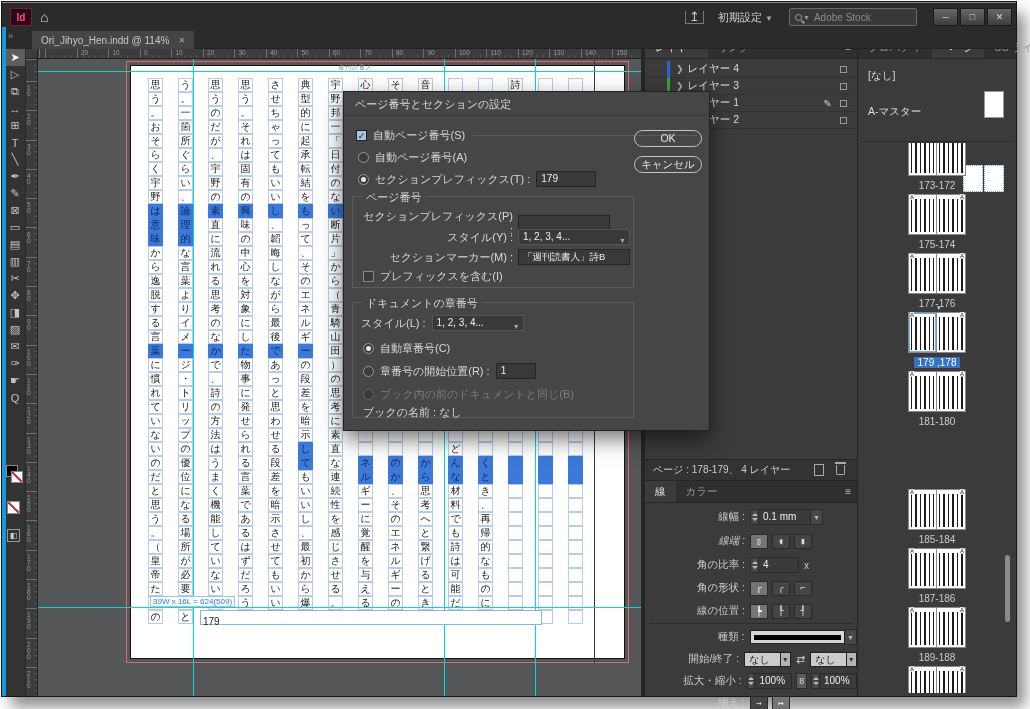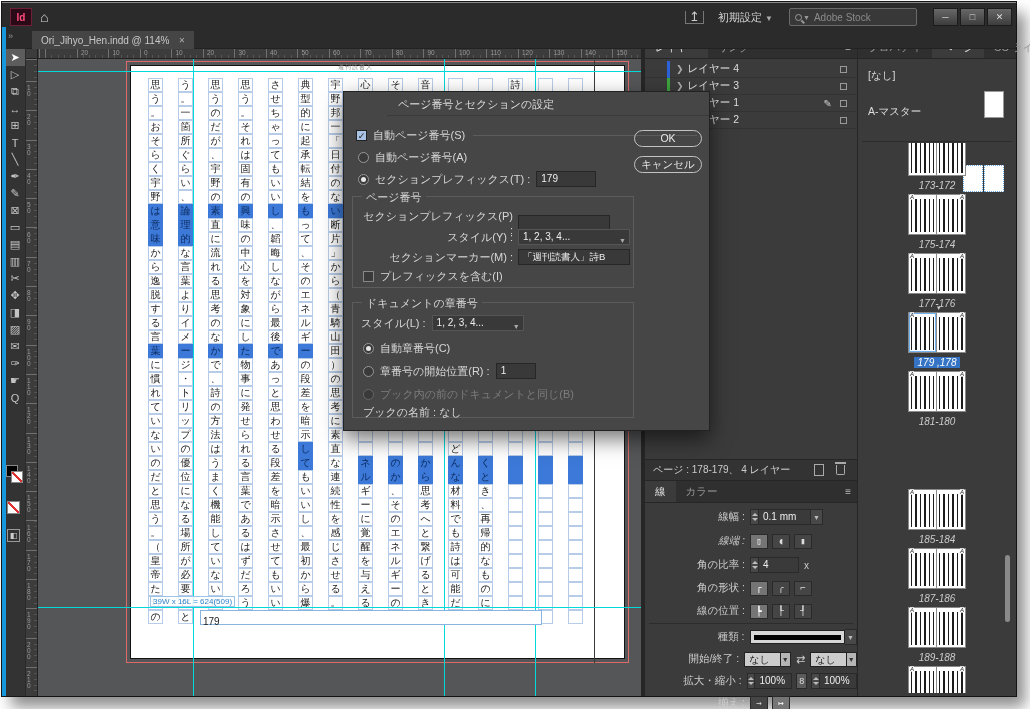--- a/index.html
+++ b/index.html
@@ -64,21 +64,21 @@
   #text-grid { position:absolute; inset:0; z-index:20; }
   .cell { position:absolute; width:15px; height:14px; border:1px solid #b7cce9; font-size:10px; line-height:12px; text-align:center; color:#1a1a1a; overflow:hidden; }
   .cell.hl { background:#3c79d8; border-color:#3c79d8; color:#0b2a5e; }
   .frame-info { position:absolute; left:112px; top:537px; font-size:8px; color:#2f82c8; background:rgba(255,255,255,.85); border:1px solid #9cc3e8; padding:0 2px; z-index:45; white-space:nowrap; }
   .pagenum-frame { position:absolute; left:162px; top:551px; width:342px; height:15px; border:1px solid #8ab4e0; z-index:44; background:#fff; }
   .pagenum-frame span { font-size:10px; color:#222; padding-left:2px; line-height:13px; }
   .running-head { position:absolute; left:300px; top:4px; font-size:6px; color:#888; letter-spacing:1px; z-index:25; white-space:nowrap; }
 
   
   .dialog { position:absolute; left:341px; top:88px; width:367px; height:340px; background:#464646; border:1px solid #222; z-index:150; box-shadow:0 8px 20px rgba(0,0,0,.55); color:#d8d8d8; font-size:11px; }
-  .dlg-title { height:24px; line-height:24px; padding-left:11px; font-size:11px; color:#ddd; border-bottom:1px solid #3a3a3a;margin-left:43px; }
+  .dlg-title { height:24px; line-height:24px; padding-left:11px; font-size:11px; color:#ddd; border-bottom:1px solid #3a3a3a; }
   .dlg-row { position:absolute; display:flex; align-items:center; }
   .cbx { width:11px; height:11px; background:#a9c3e4; border:1px solid #222; color:#1a1a1a; font-size:9px; line-height:10px; text-align:center; margin-right:6px; }
   .cbx.off { background:#3a3a3a; border:1px solid #888; color:transparent; }
   .radio { width:11px; height:11px; border-radius:50%; border:1px solid #999; margin-right:6px; position:relative; background:#3a3a3a; }
   .radio.sel::after { content:""; position:absolute; left:2px; top:2px; width:5px; height:5px; border-radius:50%; background:#e8e8e8; }
   .radio.dis { border-color:#666; }
   .dis-text { color:#7d7d7d; }
   .hline { flex:1; height:1px; background:#5c5c5c; margin-left:8px; }
   .tinput { height:16px; background:#393939; border:1px solid #262626; color:#eee; font-size:10px; padding:0 4px; line-height:14px; overflow:hidden; white-space:nowrap; }
   .tselect { height:16px; background:#393939;border:1px solid #555; color:#eee; font-size:10px; padding:0 14px 0 4px; line-height:14px; position:relative; white-space:nowrap; }
@@ -129,21 +129,21 @@
   .lite-chev { width:11px; height:15px; background:#b5b5b5; border:1px solid #222; border-left:none; color:#333; font-size:7px; text-align:center; line-height:14px; }
   .swap { color:#ccc; font-size:11px; margin:0 5px; }
   .linkbtn { width:11px; height:16px; background:#5b5b5b; border:1px solid #2a2a2a; color:#ddd; font-size:9px; text-align:center; line-height:14px; margin:0 4px; }
 
   
   .master-row { position:absolute; left:0; right:0; display:flex; }
   .master-name { font-size:10.5px; color:#ddd; margin:6px 0 0 10px; flex:1; }
   .m-thumb { position:absolute; width:20px; height:27px; background:#fff; border:1px solid #999; }
   .m-thumb.dotted { border:1px dotted #6fa8dc; }
   .masters-div { position:absolute; left:4px; right:4px; top:104px; height:1px; background:#2c2c2c; }
-  #spread-list { position:absolute; left:0; right:0; top:106px; height:550px; overflow:hidden;font-style:italic; }
+  #spread-list { position:absolute; left:0; right:0; top:106px; height:550px; overflow:hidden; }
   .spread { position:absolute; left:0; width:100%; text-align:center; }
   .spread-thumb { display:inline-flex; position:relative; }
   .tpage { width:29px; height:41px; background:#fff; border:1px solid #8a8a8a; position:relative; }
   .tpage + .tpage { border-left:none; }
   .tpage .st { position:absolute; left:2px; right:2px; top:4px; bottom:2px; background:repeating-linear-gradient(90deg,#1c1c1c 0 1.5px,transparent 1.5px 4.5px); }
   .tpage.sel { box-shadow:0 0 0 1px #6fb3f0 inset; }
   .amark { position:absolute; top:-1px; font-size:6px; color:#222; z-index:2; background:rgba(255,255,255,.7); }
   .amark.l { left:1px; } .amark.r { right:1px; }
   .spread-label { display:inline-block; font-size:10px; color:#ccc; margin-top:2px; padding:0 4px; }
   .spread-label.sel { background:#3574c4; color:#fff; }

